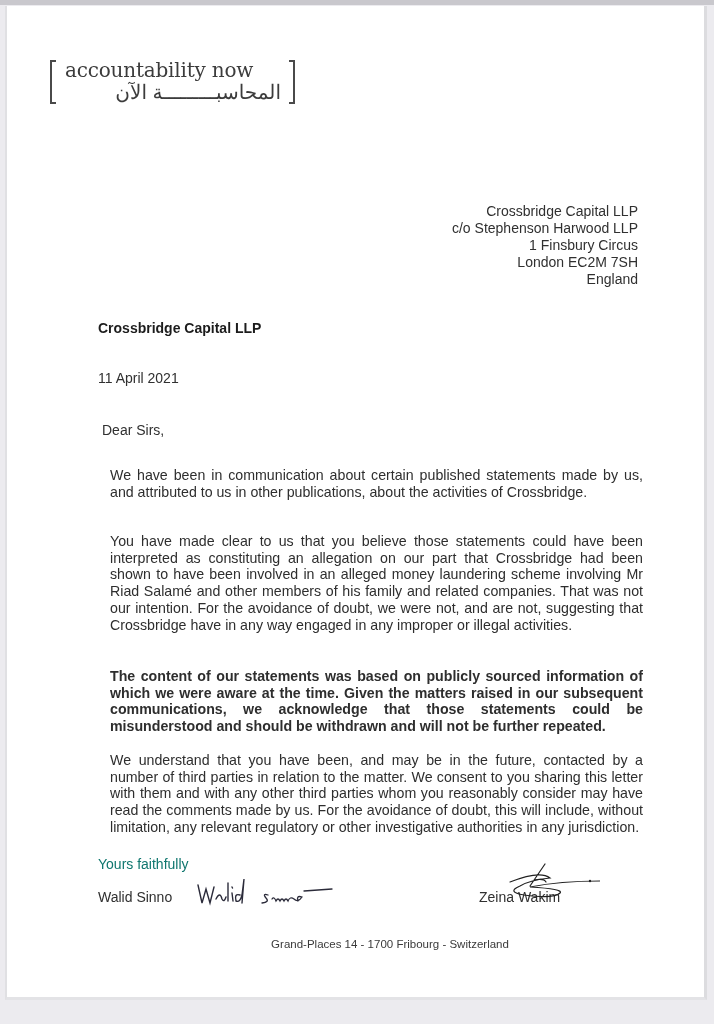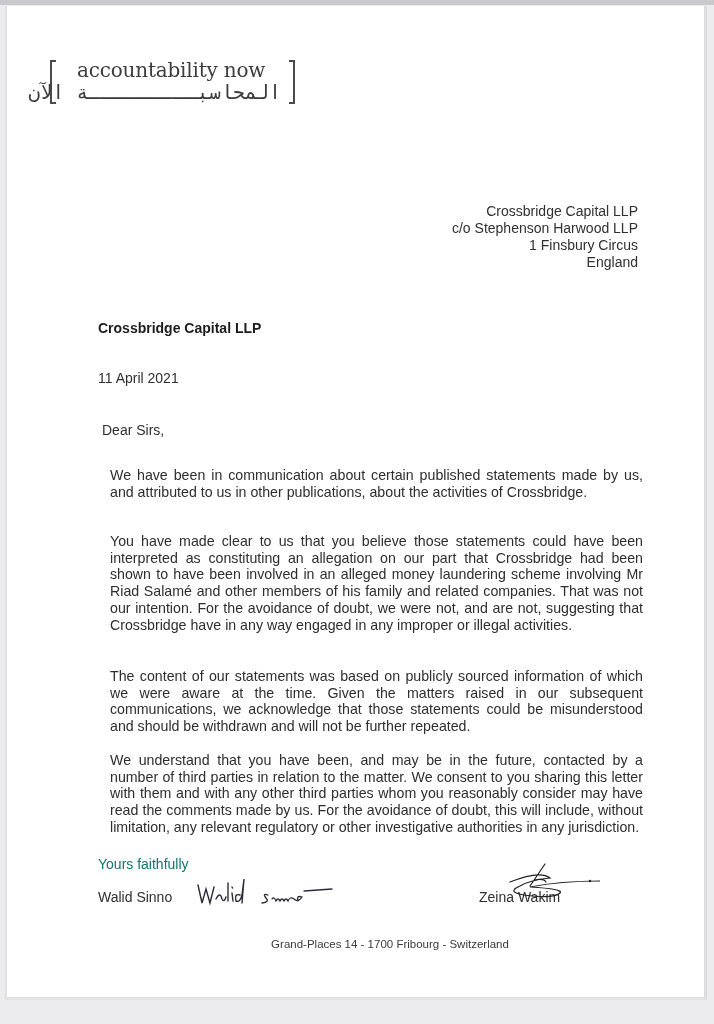--- a/index.html
+++ b/index.html
@@ -60,27 +60,26 @@
     }
     .logo .en {
       position: absolute;
       left: 15px;
       top: -2px;
       font-family: "DejaVu Serif", "Liberation Serif", serif;
       font-size: 20px;
       letter-spacing: -0.2px;
       color: #3c3c3c;
       white-space: nowrap;
-      margin-left: 12px;
     }
     .logo .ar {
       position: absolute;
       right: 14px;
       top: 20px;
-      font-family: Liberation Mono, monospace;
+      font-family: Liberation Sans, sans-serif;
       font-size: 20px;
       color: #3c3c3c;
       white-space: nowrap;
       direction: rtl;
     }
     
     .address {
       position: absolute;
       right: 76px;
       top: 203px;
@@ -120,21 +119,21 @@
       font-size: 14px;
       color: #303030;
       text-align: right;
     }
     .para {
       text-align: justify;
       margin: 12px;
     }
     #p1 { top: 455px; }
     #p2 { top: 521px; }
-    #p3 { top: 656px; }
+    #p3 { top: 656px; font-weight: bold; }
     #p4 { top: 740px; }
     .closing {
       position: absolute;
       left: 98px;
       top: 856px;
       font-size: 14px;
       color: #0f766e;
     }
     .signer-left {
       position: absolute;
@@ -192,20 +191,21 @@
   <div class="bracket left"></div>
   <div class="en">accountability now</div>
   <div class="ar">المحاسبـــــــــة الآن</div>
   <div class="bracket right"></div>
 </div>
 
 <div class="address">
   <div>Crossbridge Capital LLP</div>
   <div>c/o Stephenson Harwood LLP</div>
   <div>1 Finsbury Circus</div>
+  <div>London EC2M 7SH</div>
   <div>England</div>
 </div>
 
 <div class="recipient">Crossbridge Capital LLP</div>
 <div class="date">11 April 2021</div>
 <div class="salutation">Dear Sirs,</div>
 
 <p class="body-text para" id="p1">We have been in communication about certain published statements made by us, and attributed to us in other publications, about the activities of Crossbridge.</p>
 <p class="body-text para" id="p2">You have made clear to us that you believe those statements could have been interpreted as constituting an allegation on our part that Crossbridge had been shown to have been involved in an alleged money laundering scheme involving Mr Riad Salamé and other members of his family and related companies. That was not our intention. For the avoidance of doubt, we were not, and are not, suggesting that Crossbridge have in any way engaged in any improper or illegal activities.</p>
 <p class="body-text para" id="p3">The content of our statements was based on publicly sourced information of which we were aware at the time. Given the matters raised in our subsequent communications, we acknowledge that those statements could be misunderstood and should be withdrawn and will not be further repeated.</p>

